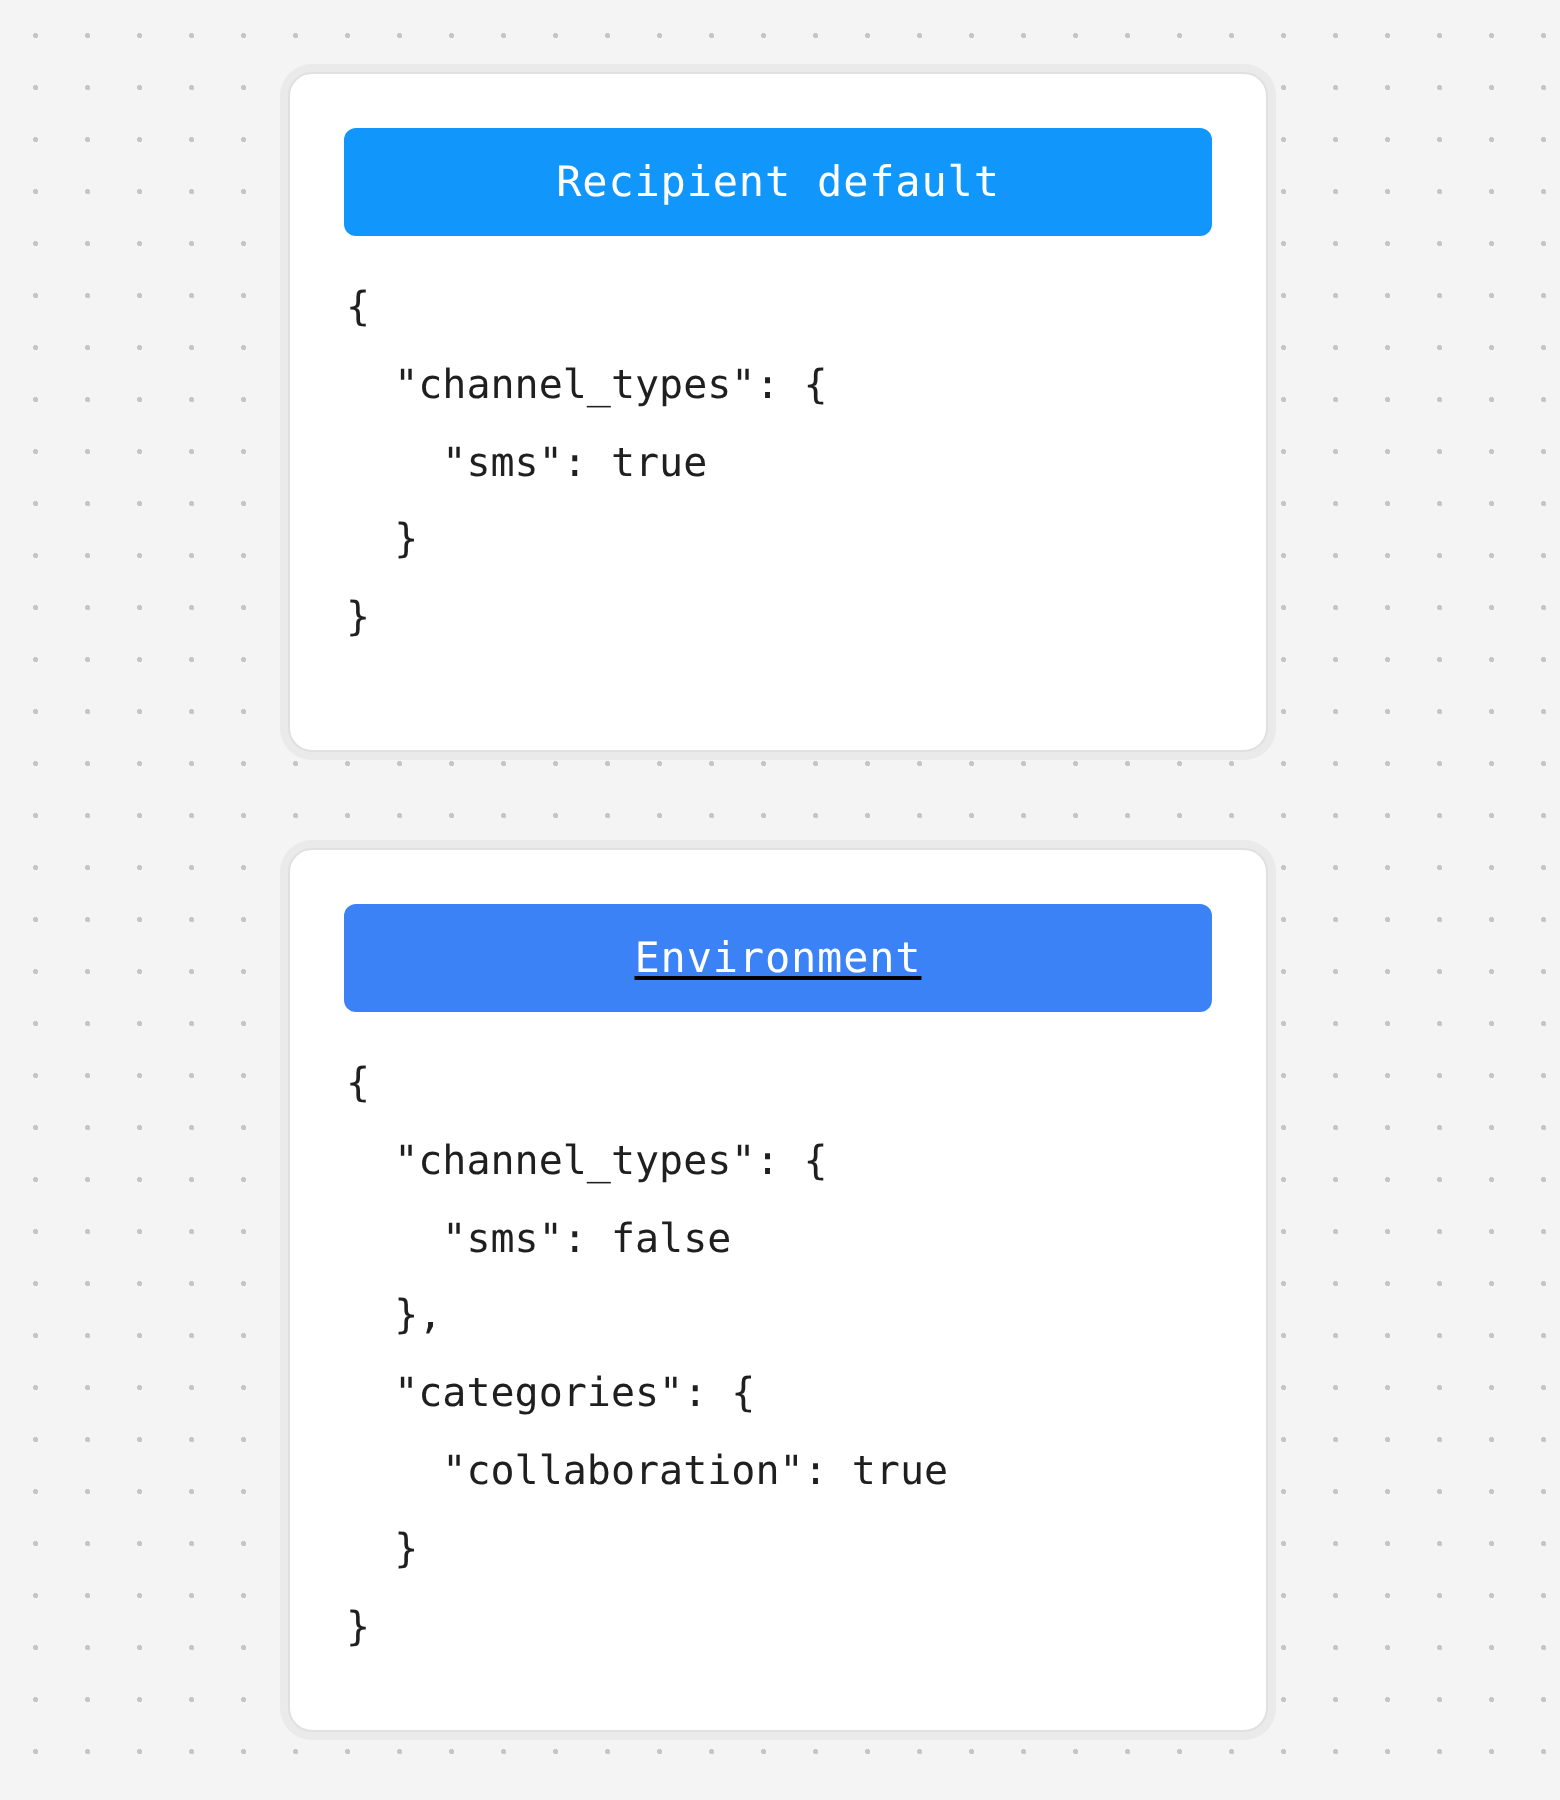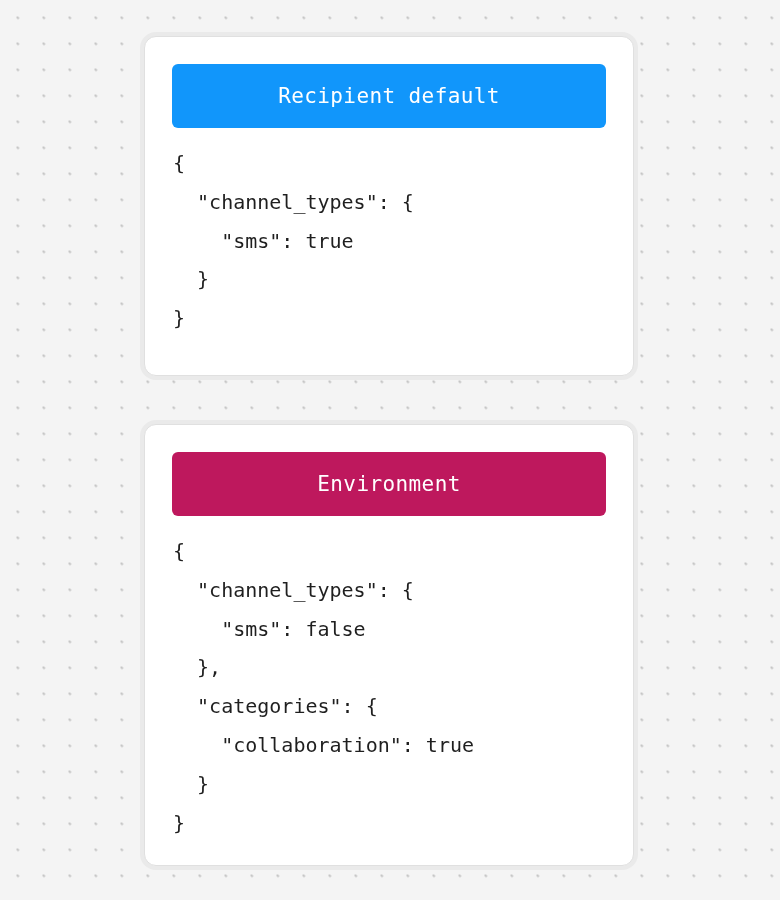--- a/index.html
+++ b/index.html
@@ -36,21 +36,21 @@
     border-radius: 12px;
     box-shadow: 0 0 0 4px rgba(229,229,229,0.70);
     overflow: hidden;
   }
 
   .card-recipient-default { top: 36px;  height: 340px; }
   .card-environment      { top: 424px; height: 442px; }
 
   .card-header {
     margin: 27px 27px 0 27px;
-    height: 64px;
+    height: 54px;
     border-radius: 6px;
     display: flex;
     align-items: center;
     justify-content: center;
   }
 
   .card-header-title {
     color: #ffffff;
     font-family: "DejaVu Sans Mono", "Liberation Mono", monospace;
     font-size: 21px;
@@ -86,21 +86,21 @@
     <div class="card-body">
       <pre class="json-block">{
   "channel_types": {
     "sms": true
   }
 }</pre>
     </div>
   </div>
 
   <div class="card card-environment">
-    <div class="card-header" style="background:#be185d;">
+    <div class="card-header" style="background:#3b82f6;text-decoration:underline;">
       <span class="card-header-title">Environment</span>
     </div>
     <div class="card-body">
       <pre class="json-block">{
   "channel_types": {
     "sms": false
   },
   "categories": {
     "collaboration": true
   }

